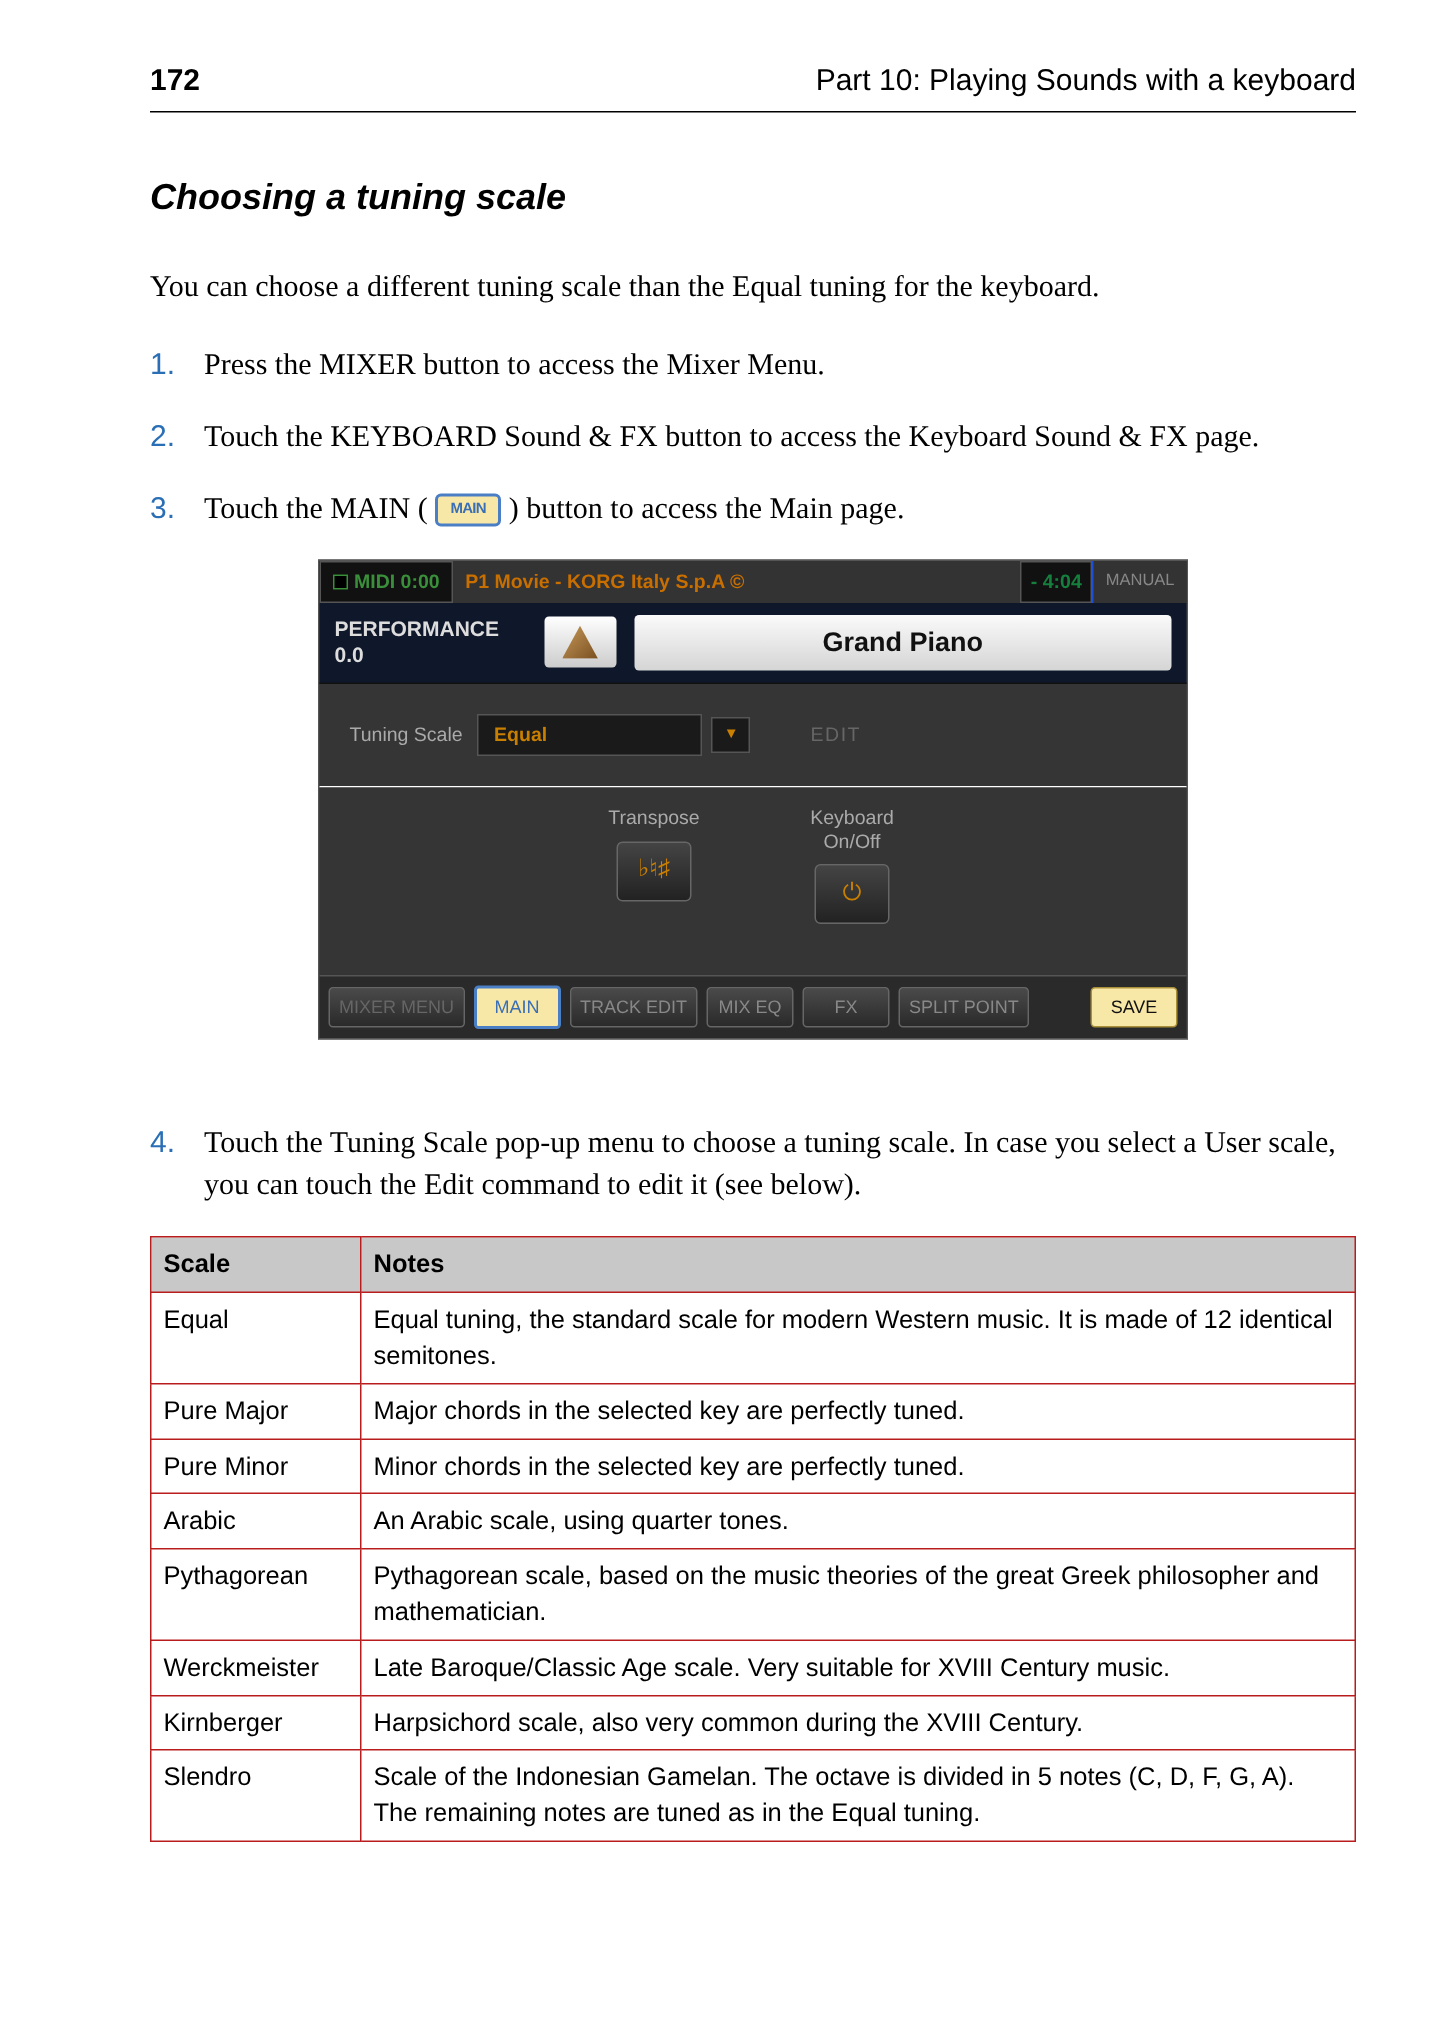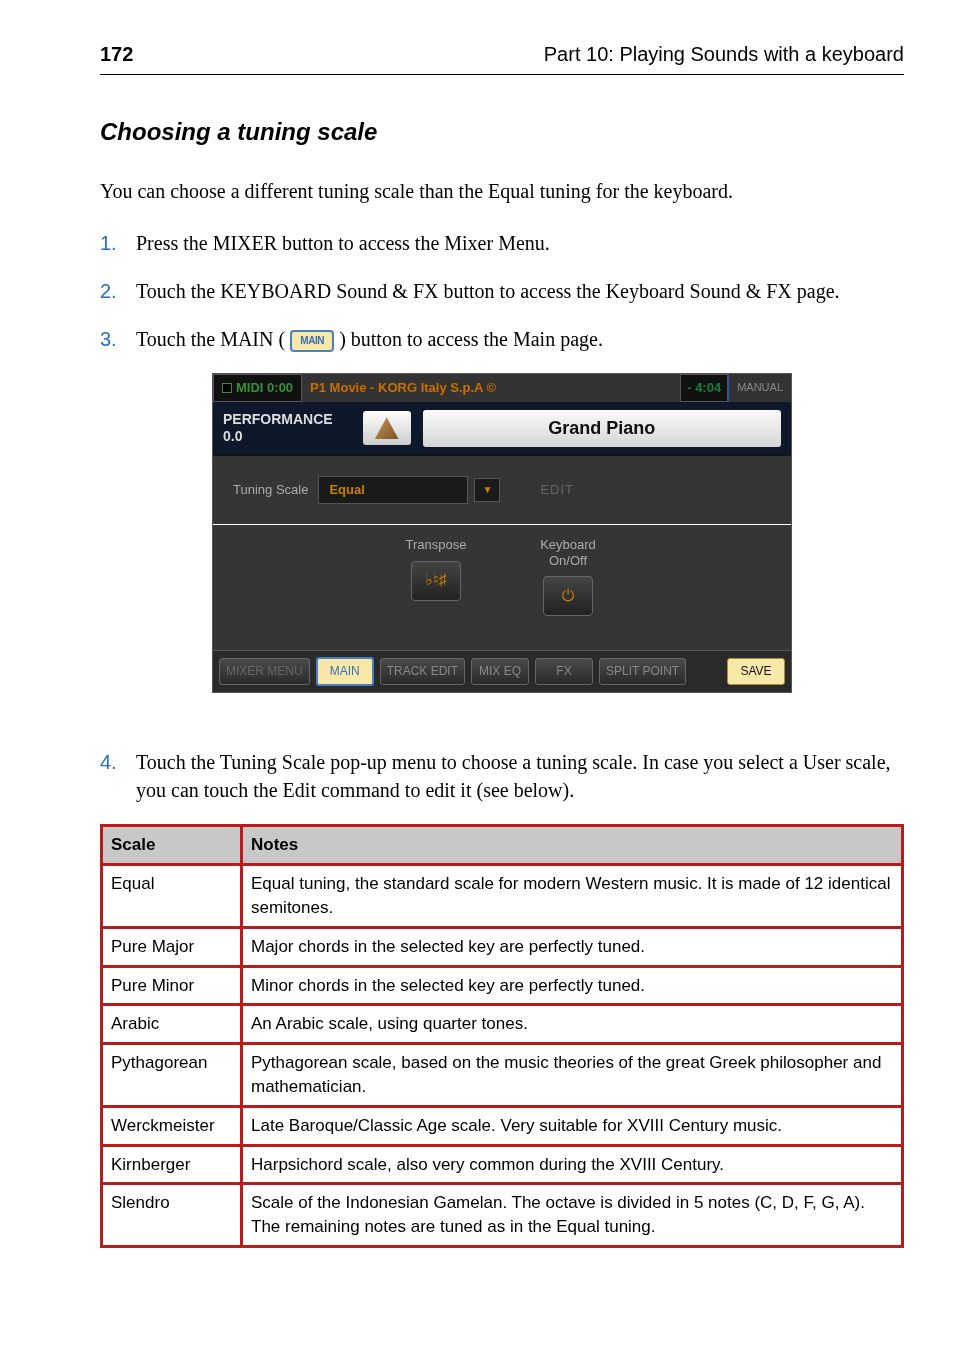--- a/index.html
+++ b/index.html
@@ -251,21 +251,21 @@
 
   
   table.scale-table {
     width: 100%;
     border-collapse: collapse;
     font-family: Arial, Helvetica, sans-serif;
     font-size: 17px;
     margin-top: 20px;
   }
   table.scale-table th, table.scale-table td {
-    border: 3px solid #b91c1c;
+    border: 1px solid #b91c1c;
     padding: 6px 8px;
     text-align: left;
     vertical-align: top;
   }
   table.scale-table th {
     background: #c8c8c8;
     font-weight: bold;
   }
   table.scale-table td.col-scale {
     width: 140px;

